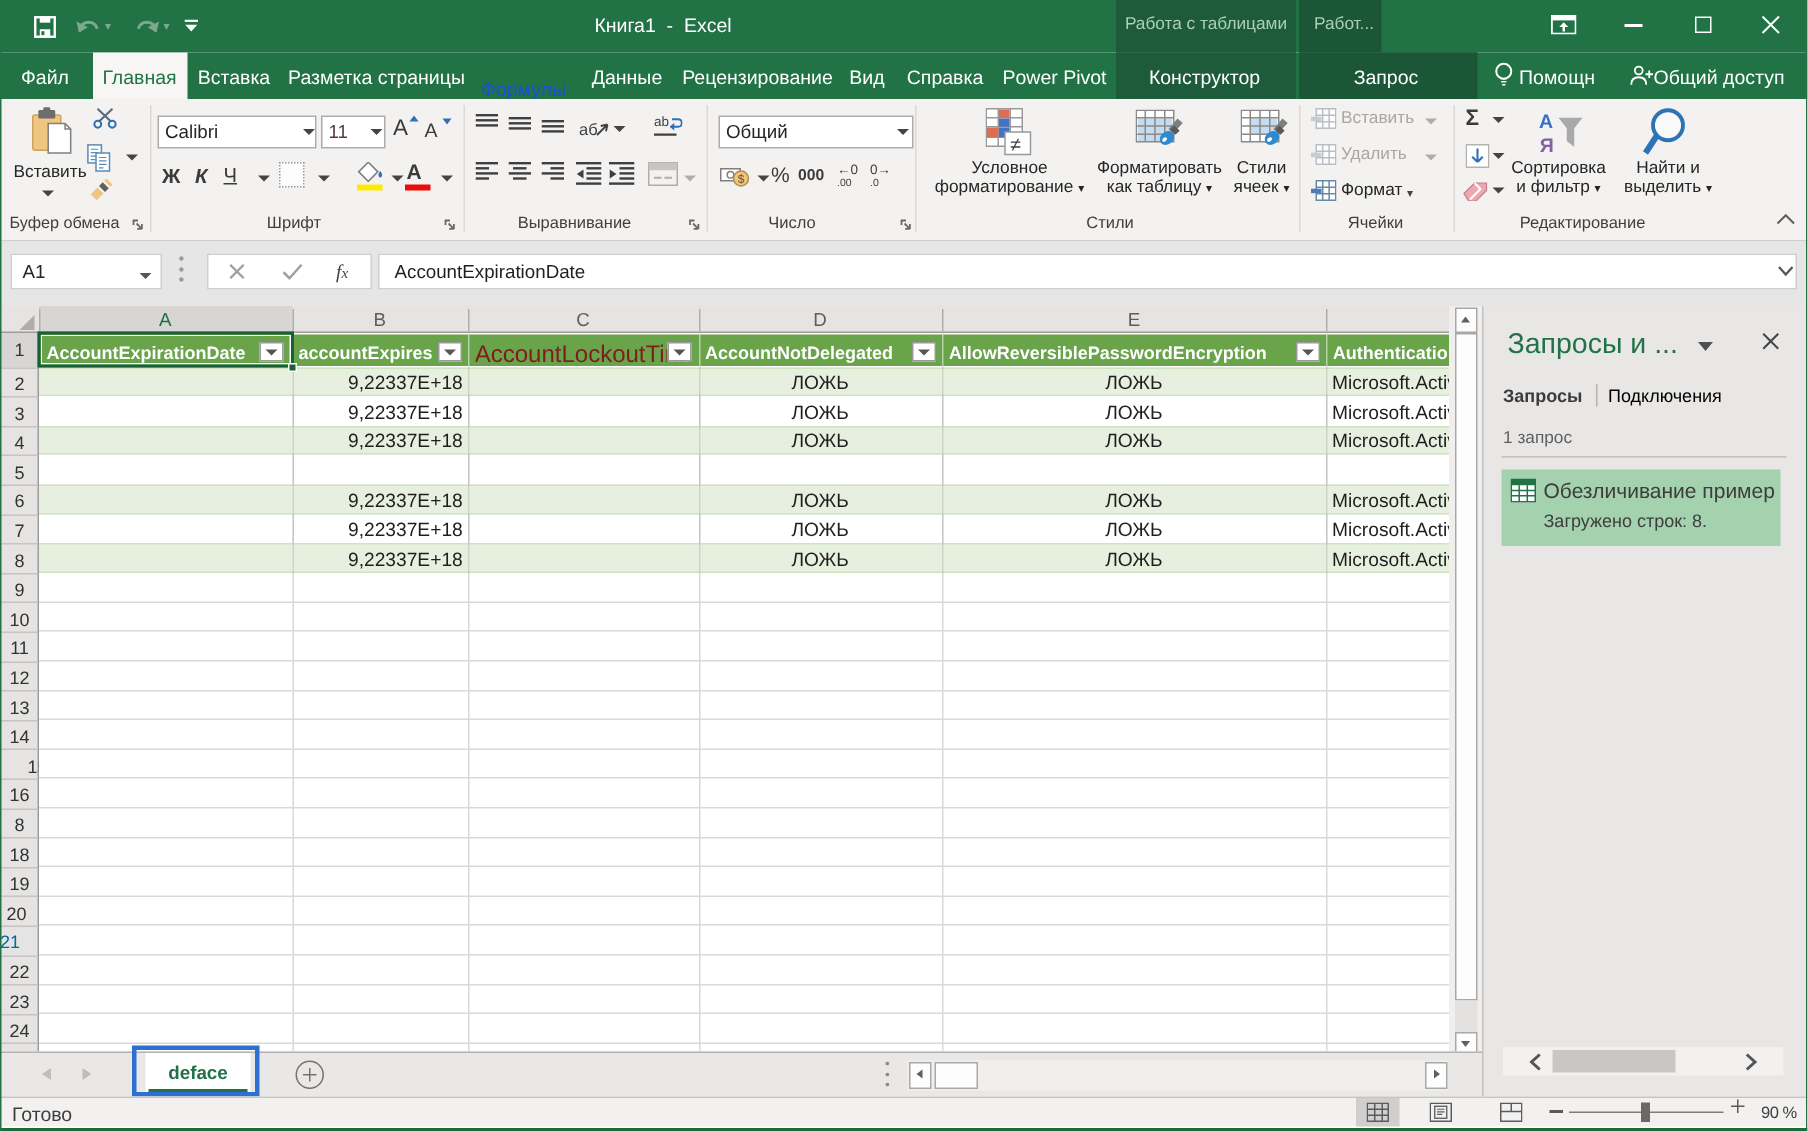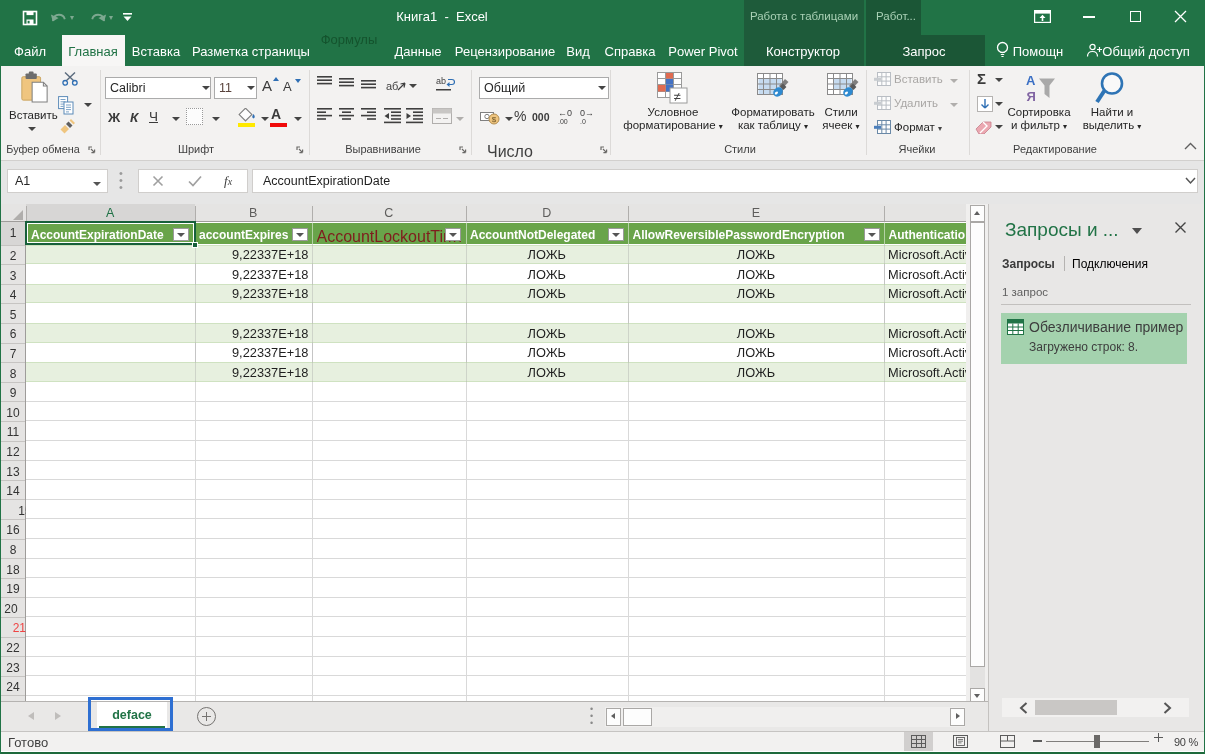--- a/index.html
+++ b/index.html
@@ -46,21 +46,21 @@
 <path d="M1 1 L12 12 M12 1 L1 12" stroke="#fff" stroke-width="1.3"></path>
 </svg>
 <div class="ab" style="left:0;top:35px;width:1205px;height:31px;background:#217346"></div>
 <div class="ab" style="left:744px;top:35px;width:120px;height:31px;background:#1e5b3a"></div>
 <div class="ab" style="left:866px;top:35px;width:119px;height:31px;background:#1b5636"></div>
 <div class="ab" style="left:62px;top:35px;width:63px;height:31px;background:#f7f6f5"></div>
 <div class="tx ctr" style="left:-50px;top:44px;width:160px;color:#fff;font-size:13px">Файл</div>
 <div class="tx ctr" style="left:13px;top:44px;width:160px;color:#217346;font-size:13px">Главная</div>
 <div class="tx ctr" style="left:76px;top:44px;width:160px;color:#fff;font-size:13px">Вставка</div>
 <div class="tx ctr" style="left:171px;top:44px;width:160px;color:#fff;font-size:13px">Разметка страницы</div>
-<div class="tx ctr" style="left:269px;top:32px;width:160px;color:#14532d;font-size:13px">Формулы</div>
+<div class="tx ctr" style="left:269px;top:52px;width:160px;color:#1d4ed8;font-size:13px">Формулы</div>
 <div class="tx ctr" style="left:338px;top:44px;width:160px;color:#fff;font-size:13px">Данные</div>
 <div class="tx ctr" style="left:425px;top:44px;width:160px;color:#fff;font-size:13px">Рецензирование</div>
 <div class="tx ctr" style="left:498px;top:44px;width:160px;color:#fff;font-size:13px">Вид</div>
 <div class="tx ctr" style="left:550px;top:44px;width:160px;color:#fff;font-size:13px">Справка</div>
 <div class="tx ctr" style="left:623px;top:44px;width:160px;color:#fff;font-size:13px">Power Pivot</div>
 <div class="tx ctr" style="left:723px;top:44px;width:160px;color:#fff;font-size:13px">Конструктор</div>
 <div class="tx ctr" style="left:844px;top:44px;width:160px;color:#fff;font-size:13px">Запрос</div>
 <div class="tx ctr" style="left:958px;top:44px;width:160px;color:#fff;font-size:13px">Помощн</div>
 <div class="tx ctr" style="left:1066px;top:44px;width:160px;color:#fff;font-size:13px">Общий доступ</div>
 <svg class="ab" style="left:995px;top:41px" width="15" height="18" viewBox="0 0 15 18">
@@ -75,21 +75,21 @@
 <div class="ab" style="left:0;top:66px;width:1205px;height:95px;background:#f3f2f1;border-bottom:1px solid #d2d0ce;box-sizing:border-box"></div>
 <div class="ab" style="left:100px;top:70px;width:1px;height:85px;background:#dcdad8"></div>
 <div class="ab" style="left:309px;top:70px;width:1px;height:85px;background:#dcdad8"></div>
 <div class="ab" style="left:471px;top:70px;width:1px;height:85px;background:#dcdad8"></div>
 <div class="ab" style="left:610px;top:70px;width:1px;height:85px;background:#dcdad8"></div>
 <div class="ab" style="left:866px;top:70px;width:1px;height:85px;background:#dcdad8"></div>
 <div class="ab" style="left:969px;top:70px;width:1px;height:85px;background:#dcdad8"></div>
 <div class="tx ctr" style="left:-27px;top:143px;width:140px;color:#3f3f3f;font-size:11px"><span style="font-size:10.8px">Буфер обмена</span></div>
 <div class="tx ctr" style="left:126px;top:143px;width:140px;color:#3f3f3f;font-size:11px">Шрифт</div>
 <div class="tx ctr" style="left:313px;top:143px;width:140px;color:#3f3f3f;font-size:11px">Выравнивание</div>
-<div class="tx ctr" style="left:440px;top:143px;width:140px;color:#3f3f3f;font-size:16px">Число</div>
+<div class="tx ctr" style="left:458px;top:143px;width:140px;color:#3f3f3f;font-size:11px">Число</div>
 <div class="tx ctr" style="left:670px;top:143px;width:140px;color:#3f3f3f;font-size:11px">Стили</div>
 <div class="tx ctr" style="left:847px;top:143px;width:140px;color:#3f3f3f;font-size:11px">Ячейки</div>
 <div class="tx ctr" style="left:985px;top:143px;width:140px;color:#3f3f3f;font-size:11px">Редактирование</div>
 <svg class="ab" style="left:88px;top:146px" width="8" height="8" viewBox="0 0 8 8">
 <path d="M1 4 L1 1 L4 1" stroke="#6a6967" stroke-width="1.2" fill="none"></path>
 <path d="M3 3 L6.6 6.6 M6.6 6.6 L6.6 3.4 M6.6 6.6 L3.4 6.6" stroke="#6a6967" stroke-width="1.2" fill="none"></path>
 </svg>
 <svg class="ab" style="left:296px;top:146px" width="8" height="8" viewBox="0 0 8 8">
 <path d="M1 4 L1 1 L4 1" stroke="#6a6967" stroke-width="1.2" fill="none"></path>
 <path d="M3 3 L6.6 6.6 M6.6 6.6 L6.6 3.4 M6.6 6.6 L3.4 6.6" stroke="#6a6967" stroke-width="1.2" fill="none"></path>
@@ -394,21 +394,21 @@
 <div class="tx" style="left:0;top:523.4px;width:26px;text-align:center;color:#333;font-size:12px">16</div>
 <div class="ab" style="left:0;top:558.2px;width:25px;height:1px;background:#c6c4c2"></div>
 <div class="tx" style="left:0;top:543.0px;width:26px;text-align:center;color:#333;font-size:12px">8</div>
 <div class="ab" style="left:0;top:577.8px;width:25px;height:1px;background:#c6c4c2"></div>
 <div class="tx" style="left:0;top:562.6px;width:26px;text-align:center;color:#333;font-size:12px">18</div>
 <div class="ab" style="left:0;top:597.4px;width:25px;height:1px;background:#c6c4c2"></div>
 <div class="tx" style="left:0;top:582.2px;width:26px;text-align:center;color:#333;font-size:12px">19</div>
 <div class="ab" style="left:0;top:617.0px;width:25px;height:1px;background:#c6c4c2"></div>
 <div class="tx" style="left:0;top:601.8px;width:22px;text-align:center;color:#333;font-size:12px">20</div>
 <div class="ab" style="left:0;top:636.6px;width:25px;height:1px;background:#c6c4c2"></div>
-<div class="tx" style="left:0;top:621.4px;width:26px;text-align:right;color:#ef4444;font-size:12px">21</div>
+<div class="tx" style="left:0;top:621.4px;width:26px;text-align:left;color:#0369a1;font-size:12px">21</div>
 <div class="ab" style="left:0;top:656.2px;width:25px;height:1px;background:#c6c4c2"></div>
 <div class="tx" style="left:0;top:641.0px;width:26px;text-align:center;color:#333;font-size:12px">22</div>
 <div class="ab" style="left:0;top:675.8px;width:25px;height:1px;background:#c6c4c2"></div>
 <div class="tx" style="left:0;top:660.6px;width:26px;text-align:center;color:#333;font-size:12px">23</div>
 <div class="ab" style="left:0;top:695.4px;width:25px;height:1px;background:#c6c4c2"></div>
 <div class="tx" style="left:0;top:680.2px;width:26px;text-align:center;color:#333;font-size:12px">24</div>
 <div class="ab" style="left:26px;top:222px;width:940px;height:479px;background:#fff"></div>
 <div class="ab" style="left:194.5px;top:222px;width:1px;height:479px;background:#d9d9d9"></div>
 <div class="ab" style="left:312px;top:222px;width:1px;height:479px;background:#d9d9d9"></div>
 <div class="ab" style="left:465.5px;top:222px;width:1px;height:479px;background:#d9d9d9"></div>

